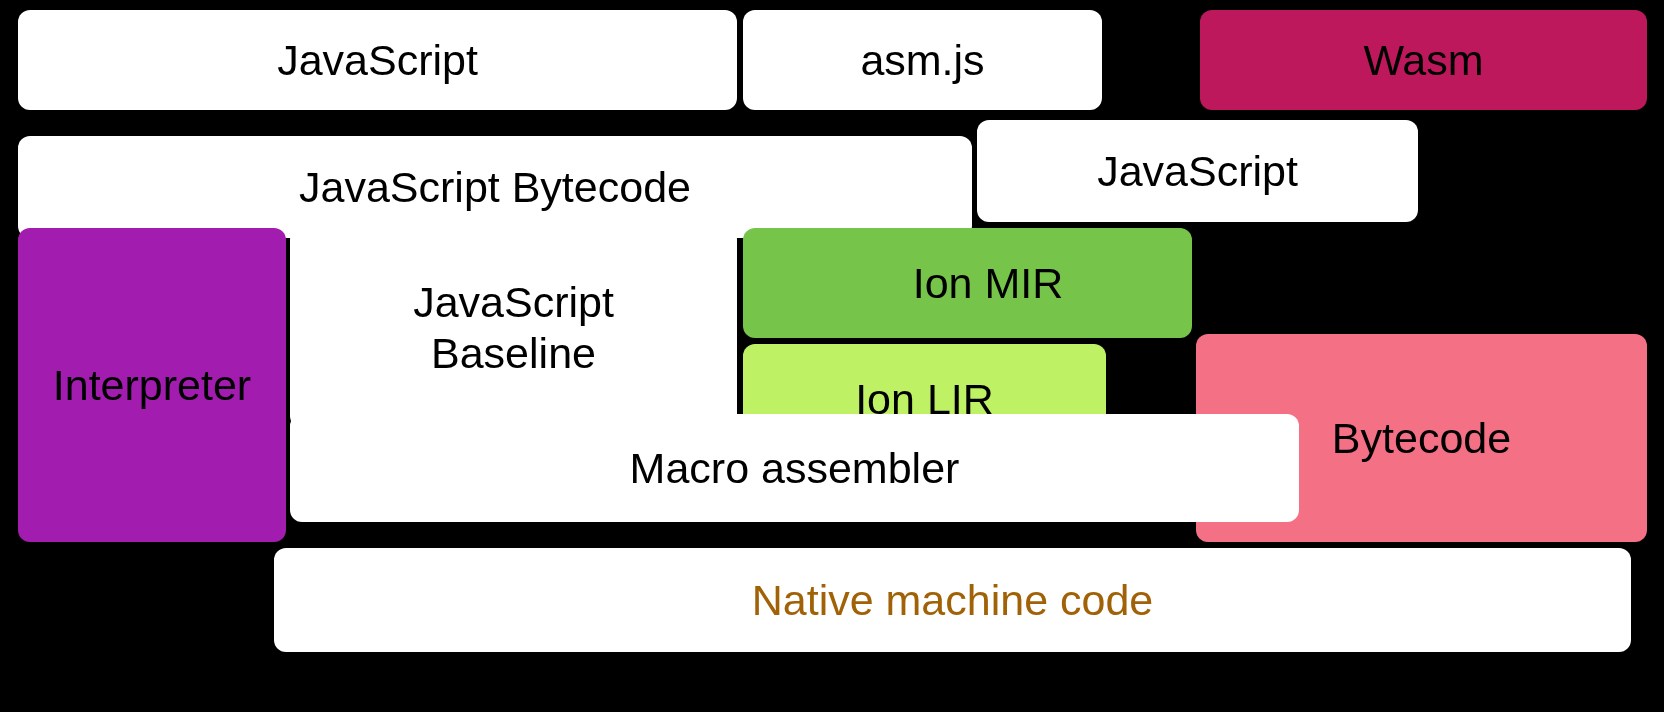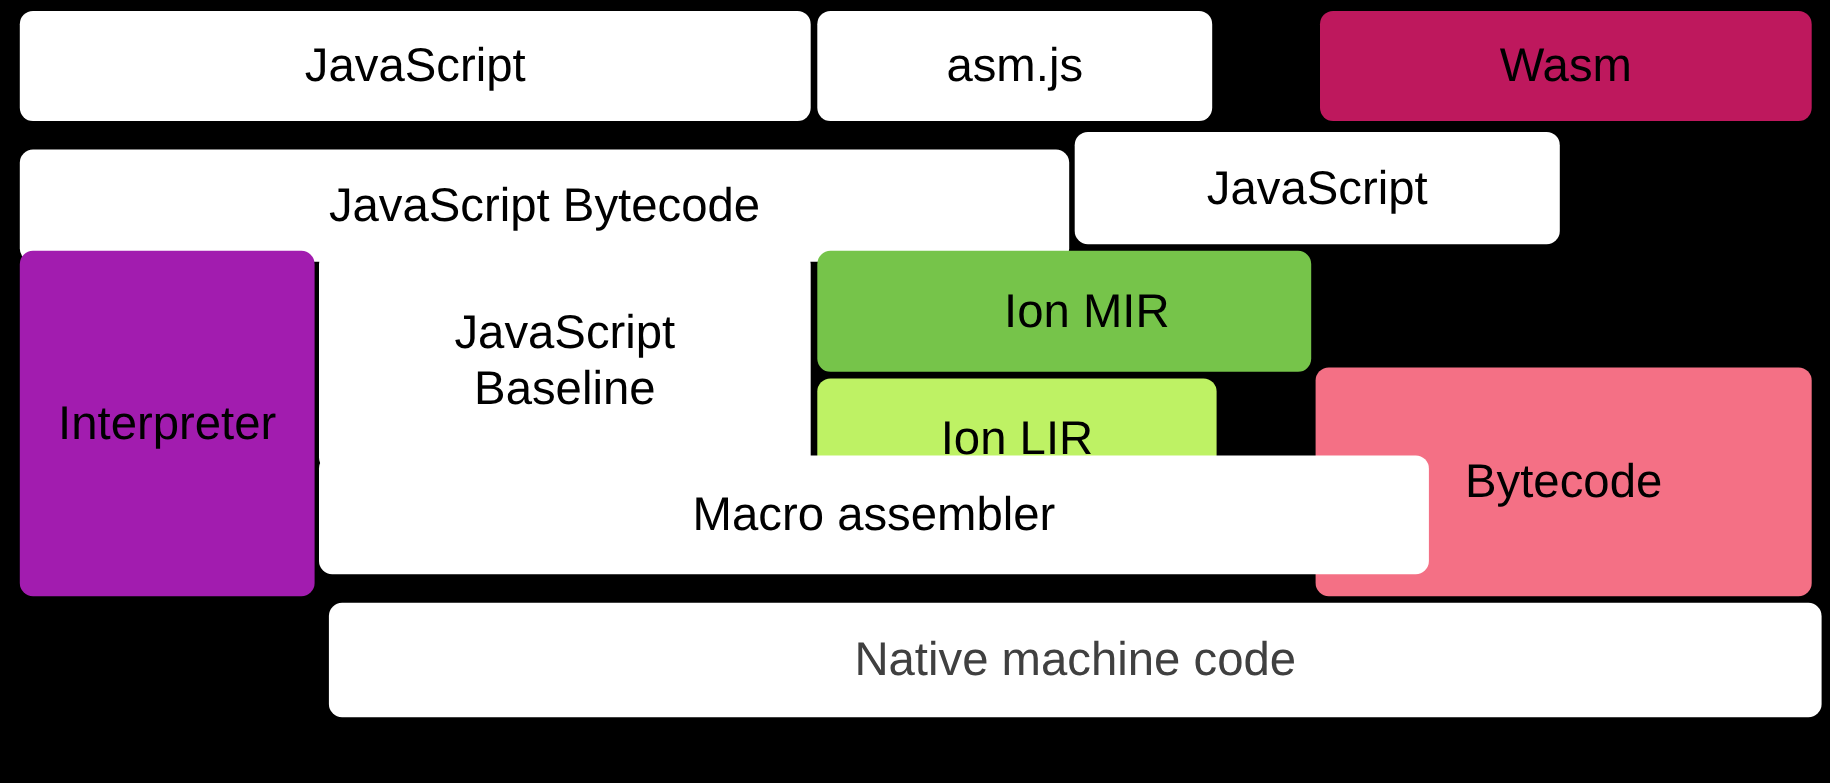--- a/index.html
+++ b/index.html
@@ -49,14 +49,14 @@
     <div class="node fill-white" style="left: 1200px; top: 10px; width: 447px; height: 100px; background: #be185d; color: rgb(0, 0, 0);">Wasm</div>
     <div class="node fill-white" style="left: 18px; top: 136px; width: 954px; height: 102px; background: rgb(255, 255, 255); color: rgb(0, 0, 0);">JavaScript Bytecode</div>
     <div class="node fill-white" style="left: 977px; top: 120px; width: 441px; height: 102px; background: rgb(255, 255, 255); color: rgb(0, 0, 0);">JavaScript</div>
     <div class="node fill-gray" style="left: 18px; top: 228px; width: 268px; height: 314px; background: #a21caf; color: rgb(0, 0, 0);">Interpreter</div>
     <div class="node fill-white" style="left: 290px; top: 228px; width: 447px; height: 200px; background: rgb(255, 255, 255); color: rgb(0, 0, 0);">JavaScript
 Baseline</div>
     <div class="node fill-green" style="left: 743px; top: 228px; width: 449px; height: 110px; background: rgb(118, 196, 74); color: rgb(0, 0, 0); padding-left: 41px;">Ion MIR</div>
     <div class="node fill-green" style="left: 743px; top: 344px; width: 363px; height: 110px; background: #bef264; color: rgb(0, 0, 0);">Ion LIR</div>
     <div class="node fill-pink" style="left: 1196px; top: 334px; width: 451px; height: 208px; background: rgb(244, 112, 133); color: rgb(0, 0, 0);">Bytecode</div>
     <div class="node fill-white" style="left: 290px; top: 414px; width: 1009px; height: 108px; background: rgb(255, 255, 255); color: rgb(0, 0, 0);">Macro assembler</div>
-    <div class="node fill-white" style="left: 299px; top: 548px; width: 1357px; height: 104px; background: rgb(255, 255, 255); color: #404040;">Native machine code</div>
+    <div class="node fill-white" style="left: 274px; top: 548px; width: 1357px; height: 104px; background: rgb(255, 255, 255); color: #a16207;">Native machine code</div>
   </div>
 
 </body></html>

